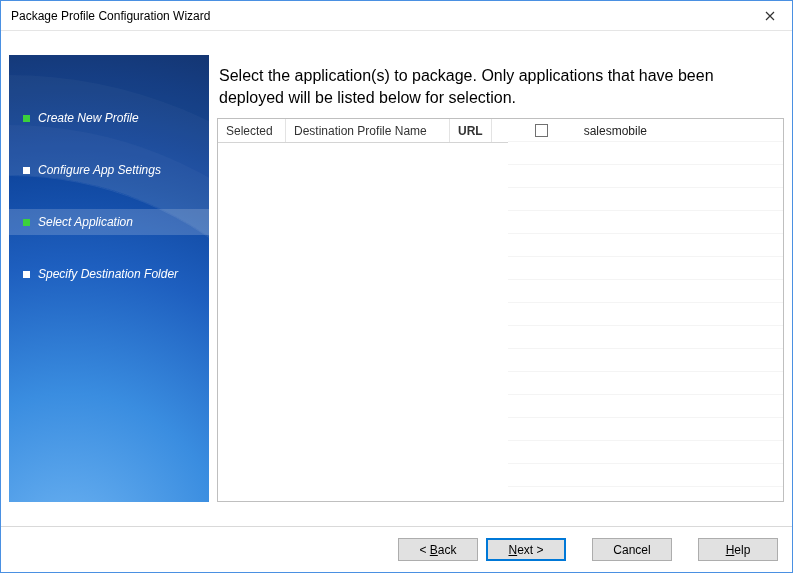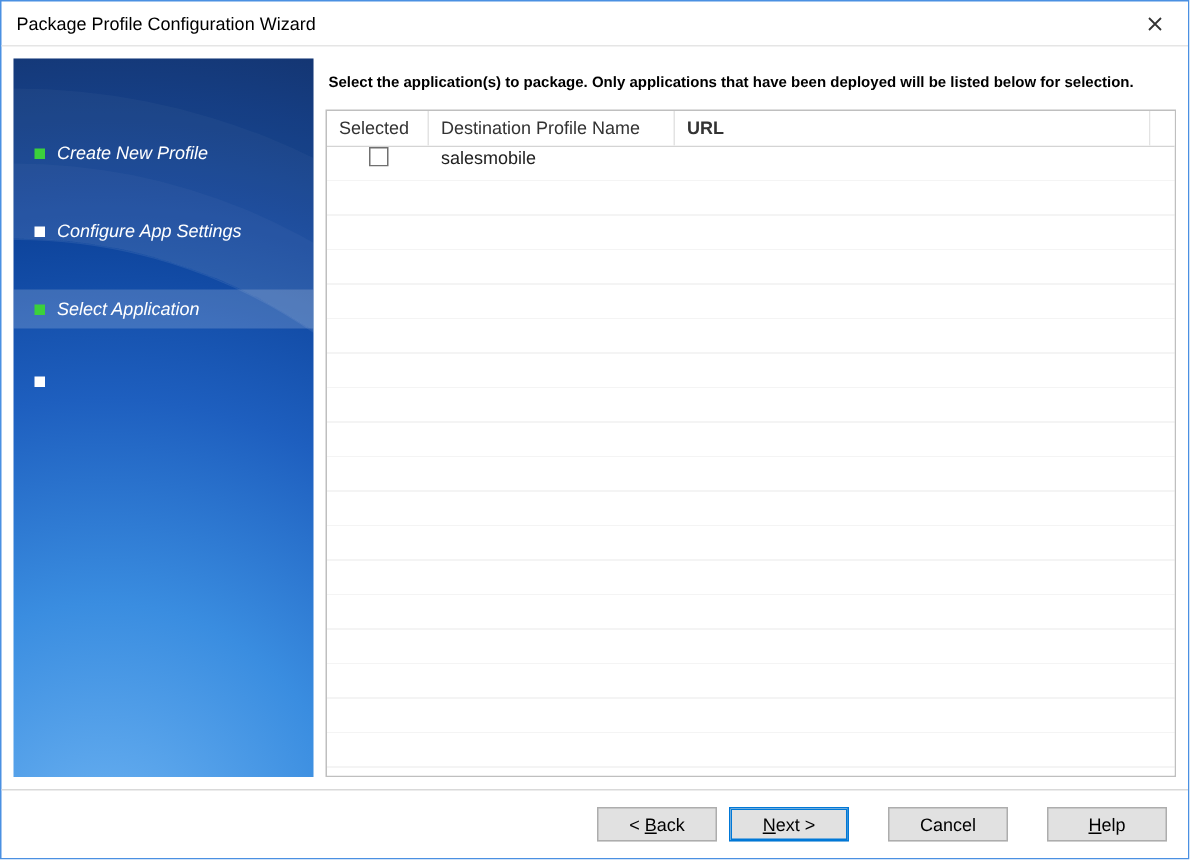--- a/index.html
+++ b/index.html
@@ -10,20 +10,21 @@
     background: #fff;
     color: #000;
   }
   .window {
     width: 793px;
     height: 573px;
     border: 1px solid #4a90e2;
     display: flex;
     flex-direction: column;
     background: #fff;
+    gap: 16px;
   }
   .titlebar {
     height: 30px;
     display: flex;
     align-items: center;
     padding: 0 0 0 10px;
     border-bottom: 1px solid #e5e5e5;
   }
   .titlebar-title {
     flex: 1;
@@ -83,30 +84,30 @@
   }
   .bullet.done { background: #3bd13b; }
   .bullet.pending { background: #ffffff; }
   .main {
     flex: 1;
     display: flex;
     flex-direction: column;
     min-width: 0;
   }
   .instruction {
-    font-weight: bold;
-    font-size: 10px;
+    font-weight: normal;
+    font-size: 16px;
     margin: 10px 2px 10px 2px;
     line-height: 1.35;
   }
   .grid {
     flex: 1;
     border: 1px solid #bfbfbf;
     display: flex;
-    flex-direction: column;
+    flex-direction: row;
     min-height: 0;
     background: #fff;
   }
   .grid-header {
     display: flex;
     background: #fff;
     border-bottom: 1px solid #d4d4d4;
     height: 24px;
   }
   .col-sel   { width: 68px; }
@@ -129,21 +130,21 @@
     overflow: auto;
     background: repeating-linear-gradient(
       to bottom,
       #ffffff 0, #ffffff 22px,
       #f4f4f4 22px, #f4f4f4 23px
     );
   }
   .row {
     display: flex;
     height: 23px;
-    align-items: flex-start;
+    align-items: center;
   }
   .cell {
     padding: 0 8px;
     font-size: 12px;
     color: #222;
     overflow: hidden;
     white-space: nowrap;
   }
   .cell.col-sel {
     display: flex; justify-content: center; align-items: center;
@@ -207,20 +208,21 @@
       <div class="step">
         <span class="bullet pending"></span>
         <span>Configure App Settings</span>
       </div>
       <div class="step active">
         <span class="bullet done"></span>
         <span>Select Application</span>
       </div>
       <div class="step">
         <span class="bullet pending"></span>
+        <span>Specify Destination Folder</span>
       </div>
     </div>
 
     <div class="main">
       <div class="instruction">Select the application(s) to package. Only applications that have been deployed will be listed below for selection.</div>
 
       <div class="grid">
         <div class="grid-header">
           <div class="gh col-sel">Selected</div>
           <div class="gh col-name">Destination Profile Name</div>

